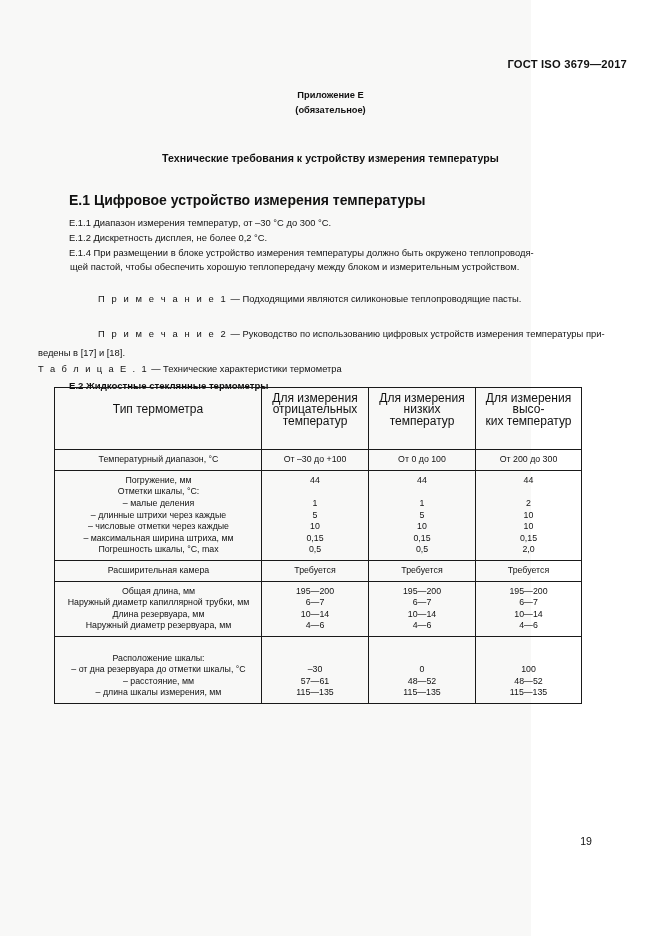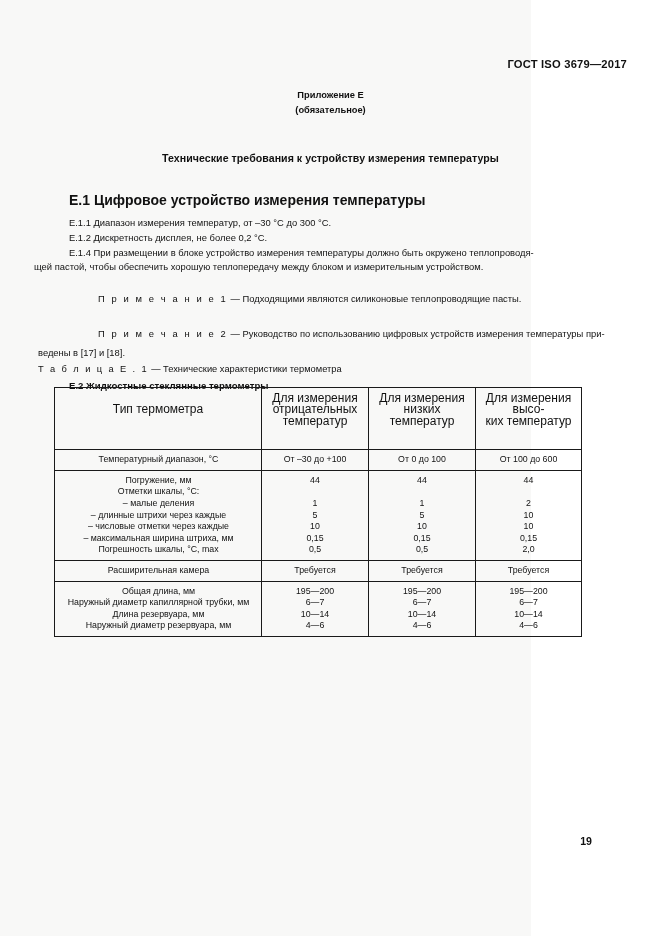--- a/index.html
+++ b/index.html
@@ -83,20 +83,21 @@
     padding-left: 35px;
   }
   .clause {
     margin: 0;
     padding-left: 35px;
     text-indent: 0;
     line-height: 14.6px;
   }
   .clause.wrap {
     padding-left: 0;
+    margin-left: 36px;
   }
   .note {
     margin: 4px;
     padding-left: 60px;
     line-height: 14.6px;
     text-indent: 0;
   }
   .note.wrap { padding-left: 0; }
   .sp-wide {
     letter-spacing: 2.1px;
@@ -165,21 +166,21 @@
   }
 
   
   .page-num {
     position: absolute;
     left: 0;
     top: 835px;
     width: 592px;
     text-align: right;
     font-size: 10.6px;
-    font-weight: bold;
+    font-weight: normal;
   }
 </style>
 </head>
 <body>
 
 <div class="sheet">
 
   <div class="doc-header">ГОСТ ISO 3679—2017</div>
 
   <div class="annex-block">
@@ -229,21 +230,21 @@
           <th>Для измерения<br>отрицательных<br>температур</th>
           <th>Для измерения низких<br>температур</th>
           <th>Для измерения высо-<br>ких температур</th>
         </tr>
       </thead>
       <tbody>
         <tr>
           <td class="lab">Температурный диапазон, °С</td>
           <td class="val">От –30 до +100</td>
           <td class="val">От 0 до 100</td>
-          <td class="val">От 100 до 600</td>
+          <td class="val">От 200 до 300</td>
         </tr>
         <tr>
           <td class="lab">Погружение, мм
 Отметки шкалы, °С:
 –  малые деления
 –  длинные штрихи через каждые
 –  числовые отметки через каждые
 –  максимальная ширина штриха, мм
 Погрешность шкалы, °С, max</td>
           <td class="val">44
@@ -285,19 +286,41 @@
 4—6</td>
           <td class="val">195—200
 6—7
 10—14
 4—6</td>
           <td class="val">195—200
 6—7
 10—14
 4—6</td>
         </tr>
+        <tr>
+          <td class="lab">
+Расположение шкалы:
+–  от дна резервуара до отметки шкалы, °С
+–  расстояние, мм
+–  длина шкалы измерения, мм</td>
+          <td class="val">
+
+–30
+57—61
+115—135</td>
+          <td class="val">
+
+0
+48—52
+115—135</td>
+          <td class="val">
+
+100
+48—52
+115—135</td>
+        </tr>
       </tbody>
     </table>
   </div>
 
   <div class="page-num">19</div>
 
 </div>
 
 </body></html>

